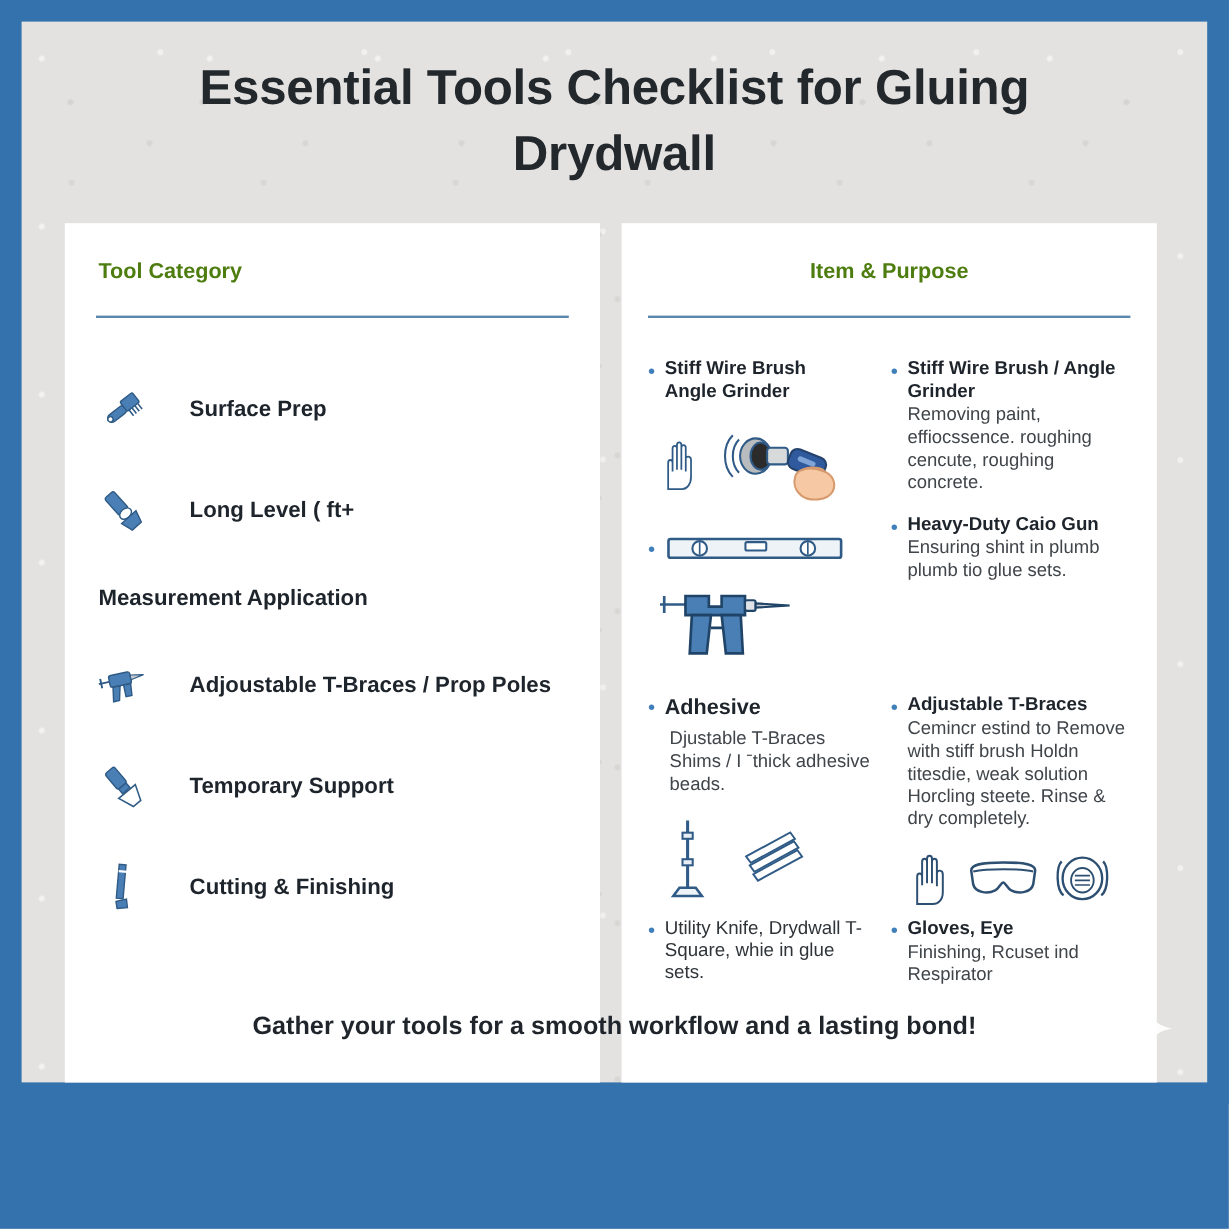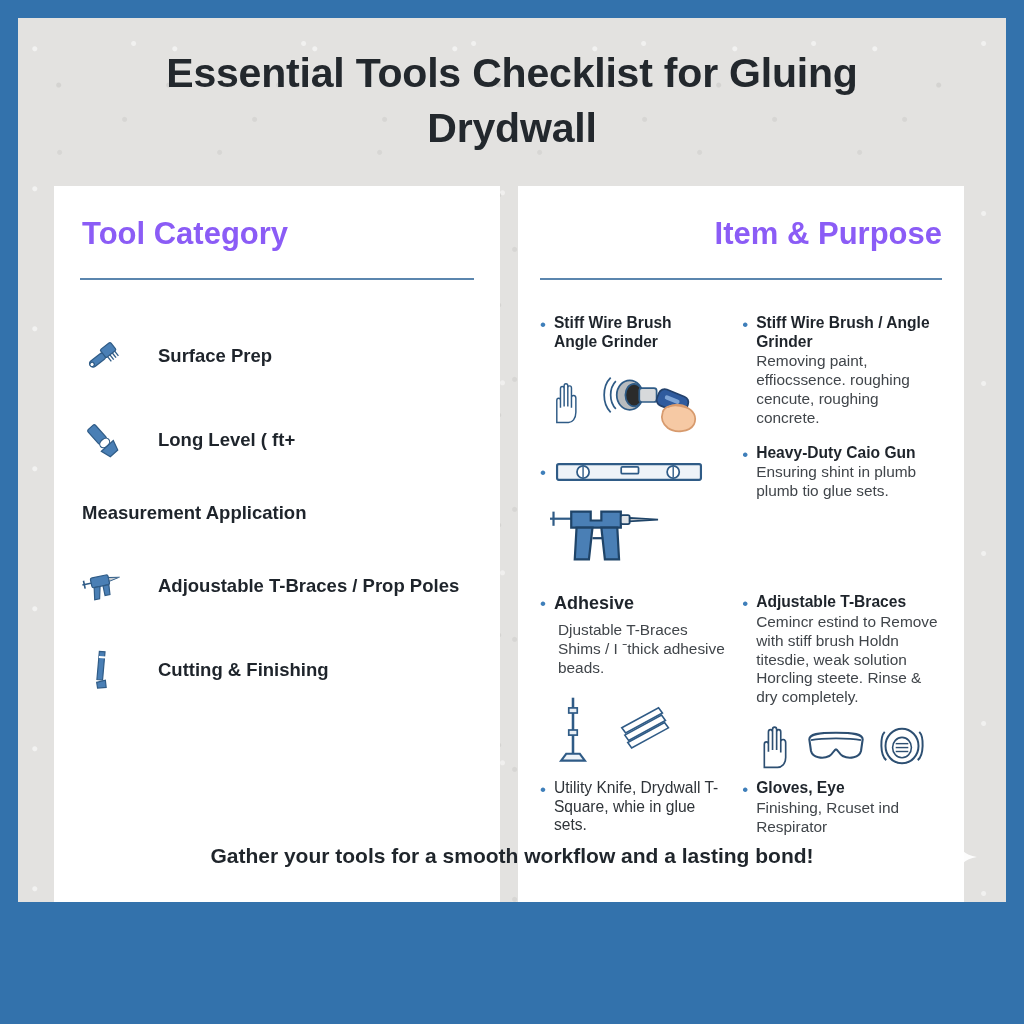--- a/index.html
+++ b/index.html
@@ -64,27 +64,27 @@
   }
   .card {
     background: #ffffff;
     box-sizing: border-box;
     position: relative;
   }
   .card-left  { width: 446px; padding: 30px 26px 0 26px; }
   .card-right { width: 446px; padding: 30px 22px 0 22px; }
 
   .col-head {
-    color: #8b5cf6;
-    font-size: 31px;
+    color: #4d7c0f;
+    font-size: 18px;
     font-weight: bold;
     margin: 0 0 26px 0;
   }
   .col-head.left  { text-align: left; padding-left: 2px; }
-  .col-head.right { text-align: right; }
+  .col-head.right { text-align: center; }
 
   .rule {
     height: 2px;
     background: #5b86ae;
     margin-bottom: 34px;
   }
 
   
   .cat-list { margin: 0; padding: 0; list-style: none; }
   .cat-row {
@@ -216,20 +216,32 @@
                   <rect x="12" y="12" width="18" height="10" rx="2" fill="#4a7fb5" stroke="#2f5b86" stroke-width="1.2"></rect>
                   <path d="M30 15 L41 17 L30 19 Z" fill="#c9cdd1" stroke="#2f5b86" stroke-width="1"></path>
                   <path d="M14 22 L20 22 L17 34 L12 34 Z" fill="#4a7fb5" stroke="#2f5b86" stroke-width="1.2"></path>
                   <path d="M23 22 L29 22 L28 32 L23 32 Z" fill="#4a7fb5" stroke="#2f5b86" stroke-width="1.2"></path>
                 </g>
               </svg>
             </span>
             <span class="lbl">Adjoustable T-Braces / Prop Poles</span>
           </li>
 
+          <li class="cat-row">
+            <span class="ico">
+              <svg viewBox="0 0 44 44" width="44" height="44">
+                <g transform="rotate(-40 22 22)">
+                  <rect x="17" y="5" width="10" height="17" rx="2" fill="#4a7fb5" stroke="#2f5b86" stroke-width="1.2"></rect>
+                  <rect x="18" y="22" width="8" height="5" fill="#4a7fb5" stroke="#2f5b86" stroke-width="1.2"></rect>
+                  <path d="M13 28 L31 28 L26 41 L18 41 Z" fill="#ffffff" stroke="#2f5b86" stroke-width="1.3"></path>
+                </g>
+              </svg>
+            </span>
+            <span class="lbl">Temporary Support</span>
+          </li>
 
           <li class="cat-row">
             <span class="ico">
               <svg viewBox="0 0 44 44" width="44" height="44">
                 <g transform="rotate(-40 22 22)">
                   <path d="M12 26 L32 6 L36 10 L16 30 Z" fill="#4a7fb5" stroke="#2f5b86" stroke-width="1.2"></path>
                   <path d="M28 10 L33 15" stroke="#ffffff" stroke-width="2"></path>
                   <path d="M10 28 L18 32 L14 38 L7 33 Z" fill="#4a7fb5" stroke="#2f5b86" stroke-width="1.2"></path>
                 </g>
               </svg>

